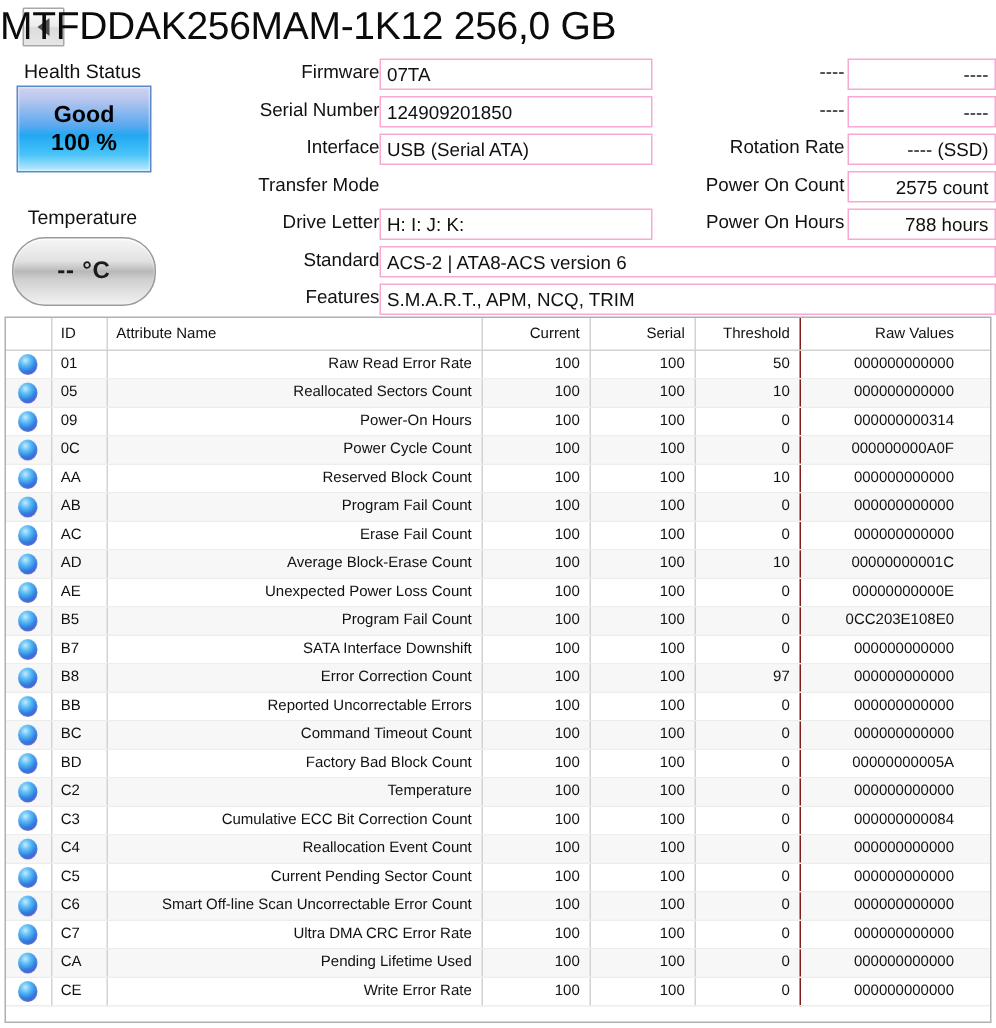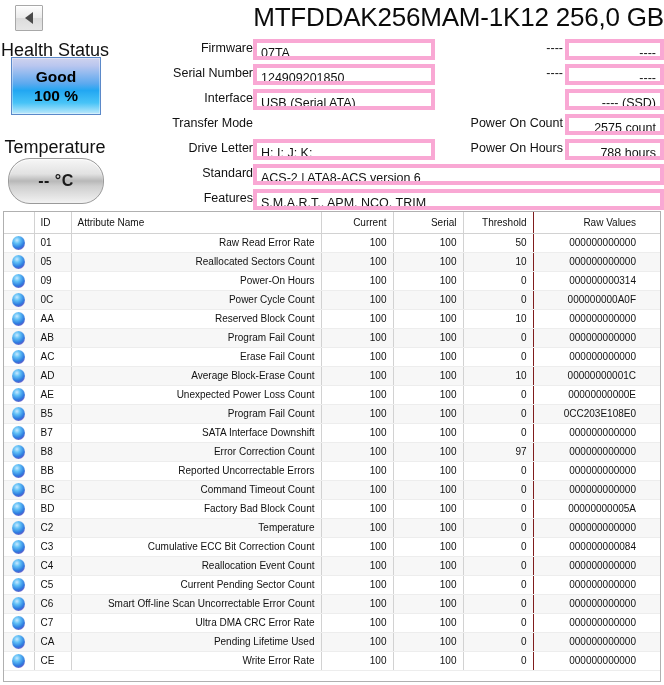--- a/index.html
+++ b/index.html
@@ -24,33 +24,33 @@
   }
   .nav-btn .tri {
     width: 0; height: 0;
     border-top: 6px solid transparent;
     border-bottom: 6px solid transparent;
     border-right: 8px solid #4a4a4a;
   }
 
   .title {
     position: absolute; left: 0; top: 2px; width: 664px;
-    text-align: right;
+    text-align: left;
     font-size: 26px;
     font-weight: 400;
     letter-spacing: -0.2px;
     color: #0b0b0b;
     white-space: nowrap;
   }
 
   
   .left-label {
     position: absolute;
     width: 110px; text-align: center;
-    font-size: 18px; color: #111;
+    font-size: 13px; color: #111;
   }
   #health-label { left: 0; top: 40px; }
   #temp-label   { left: 0; top: 137px; }
 
   .health-box {
     position: absolute; left: 11px; top: 57px;
     width: 88px; height: 56px;
     border: 1px solid #5b89c9;
     background: linear-gradient(to bottom,
         #cfd3ee 0%,
@@ -90,21 +90,21 @@
   .irow { position: relative; height: 25px; }
   .ilabel {
     position: absolute; top: 0; height: 25px;
     line-height: 25px; font-size: 12.5px;
     text-align: right; color: #111;
     padding-right: 6px; white-space: nowrap;
   }
   .ival {
     position: absolute; top: 3px; height: 21px;
     line-height: 20px; font-size: 12.5px;
-    border: 4px solid #f9a8d4;
+    border: 1px solid #f9a8d4;
     background: #ffffff;
     color: #111; padding: 0 4px;
     box-sizing: border-box; white-space: nowrap; overflow: hidden;
   }
   
   .ilabel.L { left: 0; width: 140px; }
   .ival.L   { left: 140px; width: 182px; }
   
   .ilabel.R { left: 340px; width: 110px; }
   .ival.R   { left: 452px; width: 99px; text-align: right; }
@@ -181,20 +181,21 @@
       </div>
       <div class="irow">
         <div class="ilabel L">Serial Number</div>
         <div class="ival L">124909201850</div>
         <div class="ilabel R">----</div>
         <div class="ival R">----</div>
       </div>
       <div class="irow">
         <div class="ilabel L">Interface</div>
         <div class="ival L">USB (Serial ATA)</div>
+        <div class="ilabel R">Rotation Rate</div>
         <div class="ival R">---- (SSD)</div>
       </div>
       <div class="irow">
         <div class="ilabel L">Transfer Mode</div>
         <div class="ilabel R">Power On Count</div>
         <div class="ival R">2575 count</div>
       </div>
       <div class="irow">
         <div class="ilabel L">Drive Letter</div>
         <div class="ival L">H: I: J: K:</div>

